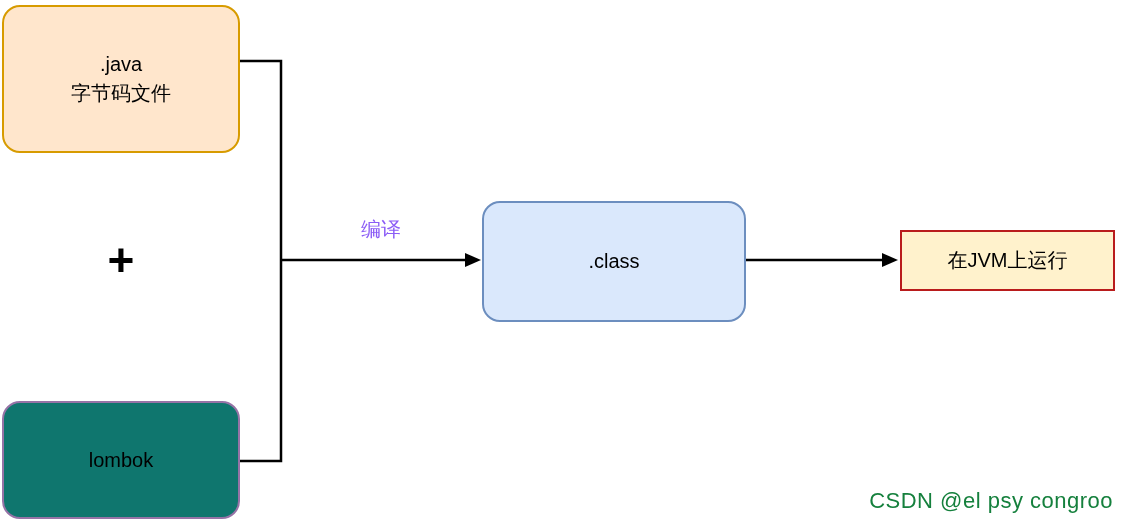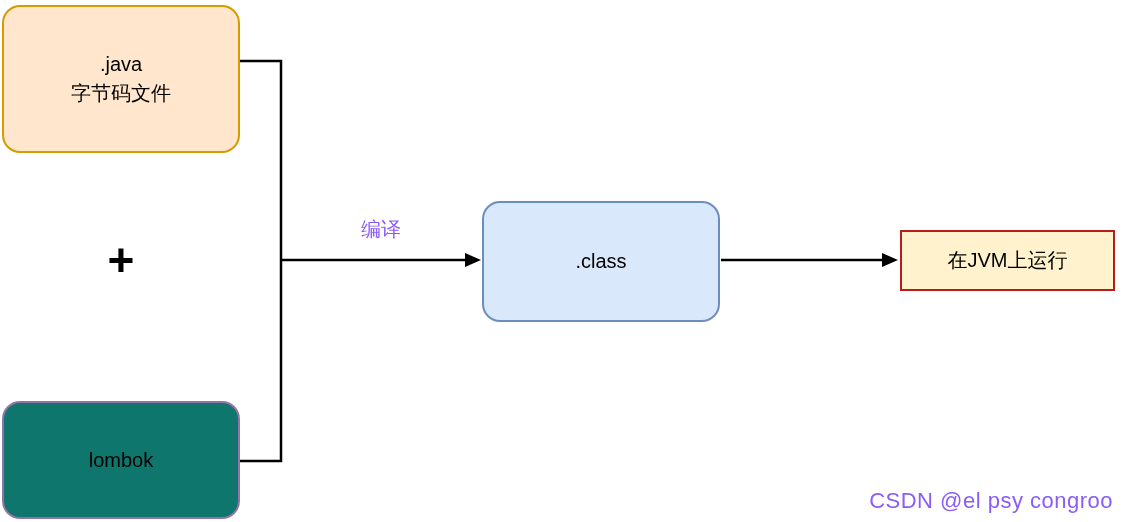--- a/index.html
+++ b/index.html
@@ -45,21 +45,21 @@
     border: 2px solid #D79B00;
   }
   .node-lombok {
     left: 2px; top: 401px;
     width: 238px; height: 118px;
     background: #0f766e;
     border: 2px solid #9673A6;
   }
   .node-class {
     left: 482px; top: 201px;
-    width: 238px; height: 121px;
+    width: 264px; height: 121px;
     background: #DAE8FC;
     border: 2px solid #6C8EBF;
   }
   .node-jvm {
     left: 900px; top: 230px;
     width: 215px; height: 61px;
     background: #FFF2CC;
     border: 2px solid #b91c1c;
     border-radius: 0;
   }
@@ -79,21 +79,21 @@
     left: 331px; top: 216px;
     width: 100px;
     text-align: center;
     font-size: 20px;
     color: #8b5cf6;
   }
   .watermark {
     position: absolute;
     right: 9px; top: 488px;
     font-size: 22px;
-    color: #8b5cf6;
+    color: #15803d;
     letter-spacing: 0.5px;
     white-space: nowrap;
   }
 </style>
 </head>
 <body>
 
 <div class="canvas">
 
   <svg class="connectors" viewBox="0 0 1122 522" xmlns="http://www.w3.org/2000/svg">

